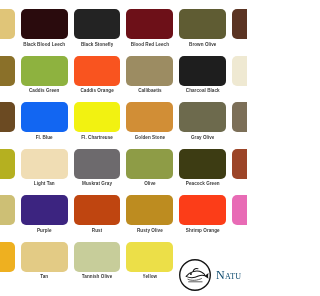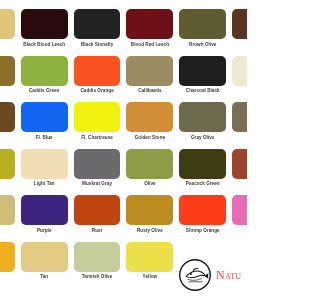--- a/index.html
+++ b/index.html
@@ -64,21 +64,21 @@
   #brand-emblem {
     width: 34px;
     height: 34px;
     flex: 0 0 auto;
   }
   #brand-wordmark {
     font-family: "Liberation Serif", serif;
     font-size: 12px;
     font-variant: small-caps;
     letter-spacing: 0.3px;
-    color: #ef4444;
+    color: #0c4a6e;
     white-space: nowrap;
   }
 </style>
 </head>
 <body>
 
 <div id="swatch-grid">
     <div class="cell">
       <div class="swatch" title="" style="background: rgb(224, 197, 120);"></div>
       <div class="swatch-label"></div>

